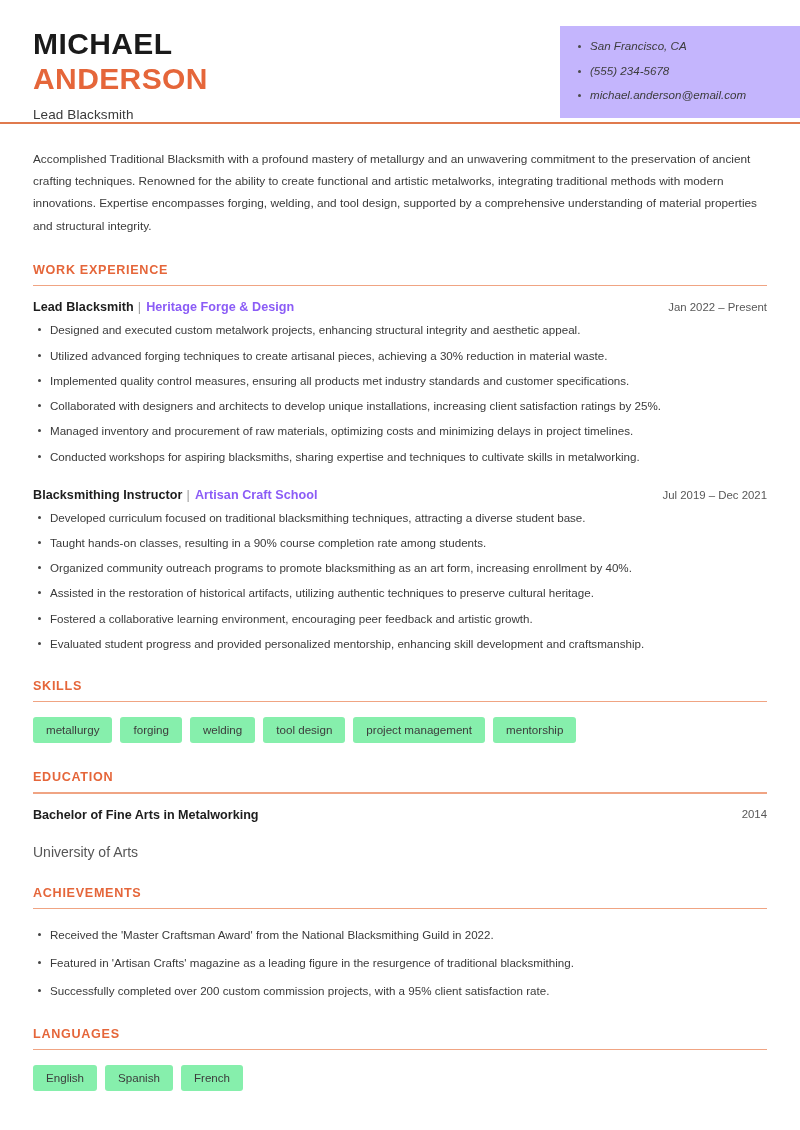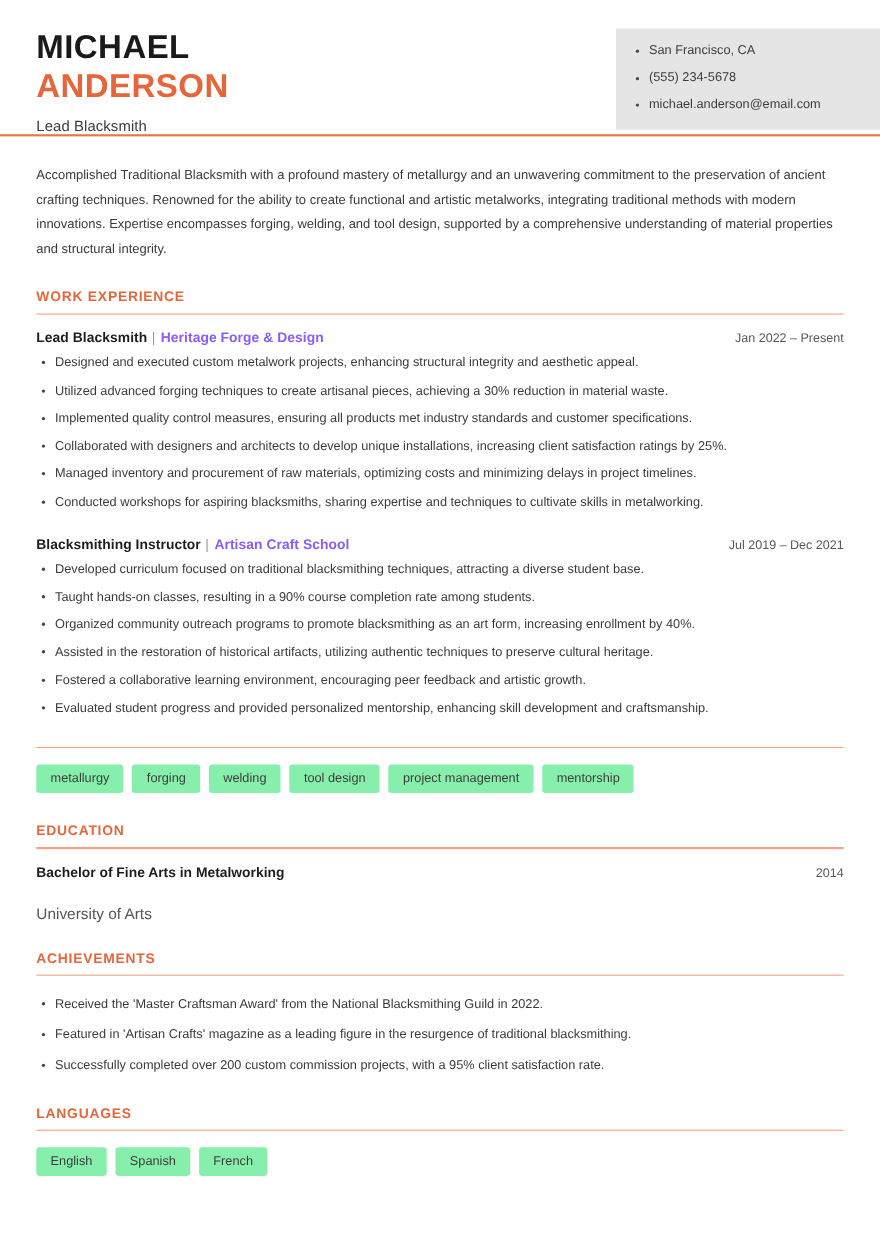--- a/index.html
+++ b/index.html
@@ -50,25 +50,26 @@
   .job-title {
     margin-top: 10px;
     font-size: 13.5px;
     color: #3a3a3a;
     font-weight: 400;
     letter-spacing: 0.1px;
   }
 
   .contact-box {
     width: 240px;
-    background: #e5e5e5;
+    background: #c4b5fd;
     padding: 14px 0 14px 18px;
     box-sizing: border-box;
     margin-right: -33px;
     min-height: 92px;
+    font-style: italic;
   }
   .contact-list {
     list-style: none;
     margin: 0;
     padding: 0;
   }
   .contact-list li {
     position: relative;
     font-size: 11.6px;
     color: #3c3c3c;
@@ -193,21 +194,21 @@
     font-size: 11.6px;
     color: #3c3c3c;
     line-height: 1;
     white-space: nowrap;
   }
 
   
   .edu-head {
     display: flex;
     justify-content: space-between;
-    align-items: flex-end;
+    align-items: flex-start;
   }
   .edu-degree {
     font-size: 12.6px;
     font-weight: 700;
     color: #1d1d1d;
   }
   .edu-year {
     font-size: 11.4px;
     color: #585858;
     white-space: nowrap;
@@ -279,20 +280,21 @@
           <li>Taught hands-on classes, resulting in a 90% course completion rate among students.</li>
           <li>Organized community outreach programs to promote blacksmithing as an art form, increasing enrollment by 40%.</li>
           <li>Assisted in the restoration of historical artifacts, utilizing authentic techniques to preserve cultural heritage.</li>
           <li>Fostered a collaborative learning environment, encouraging peer feedback and artistic growth.</li>
           <li>Evaluated student progress and provided personalized mentorship, enhancing skill development and craftsmanship.</li>
         </ul>
       </div>
     </div>
 
     <div class="section" style="margin-top:26px;">
+      <div class="section-title">SKILLS</div>
       <div class="section-rule"></div>
       <div class="chips">
         <span class="chip">metallurgy</span>
         <span class="chip">forging</span>
         <span class="chip">welding</span>
         <span class="chip">tool design</span>
         <span class="chip">project management</span>
         <span class="chip">mentorship</span>
       </div>
     </div>

